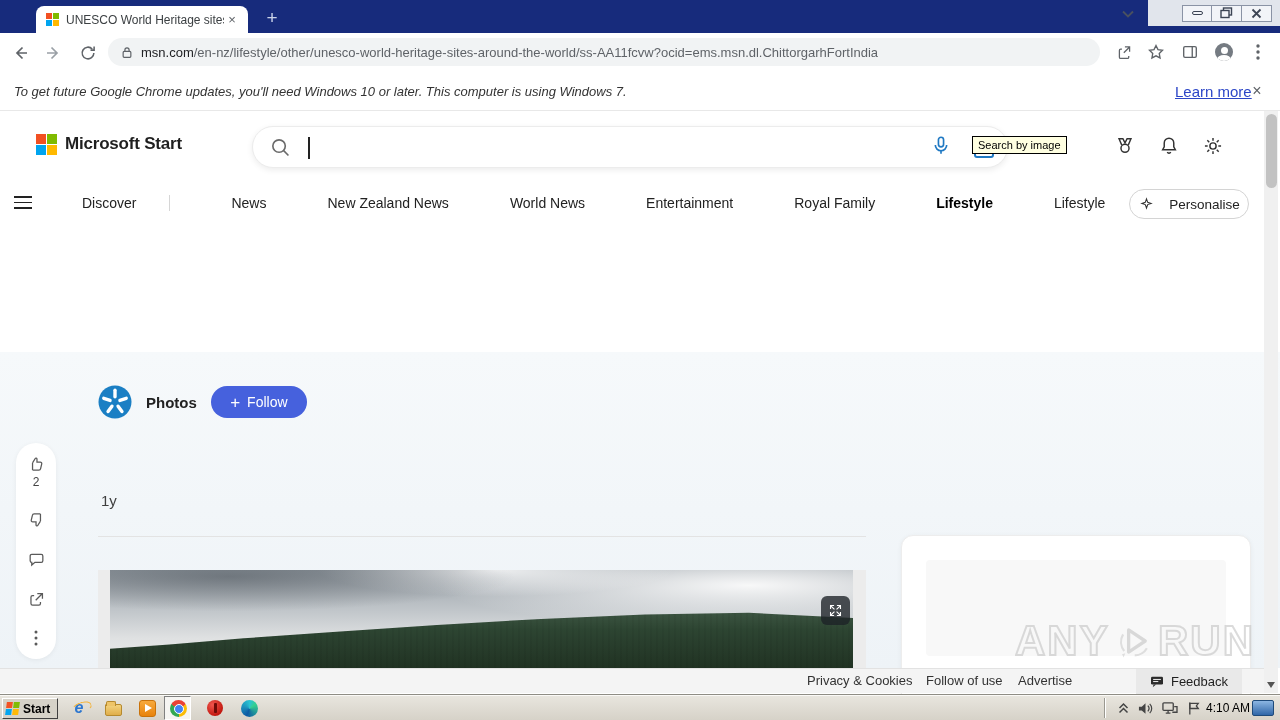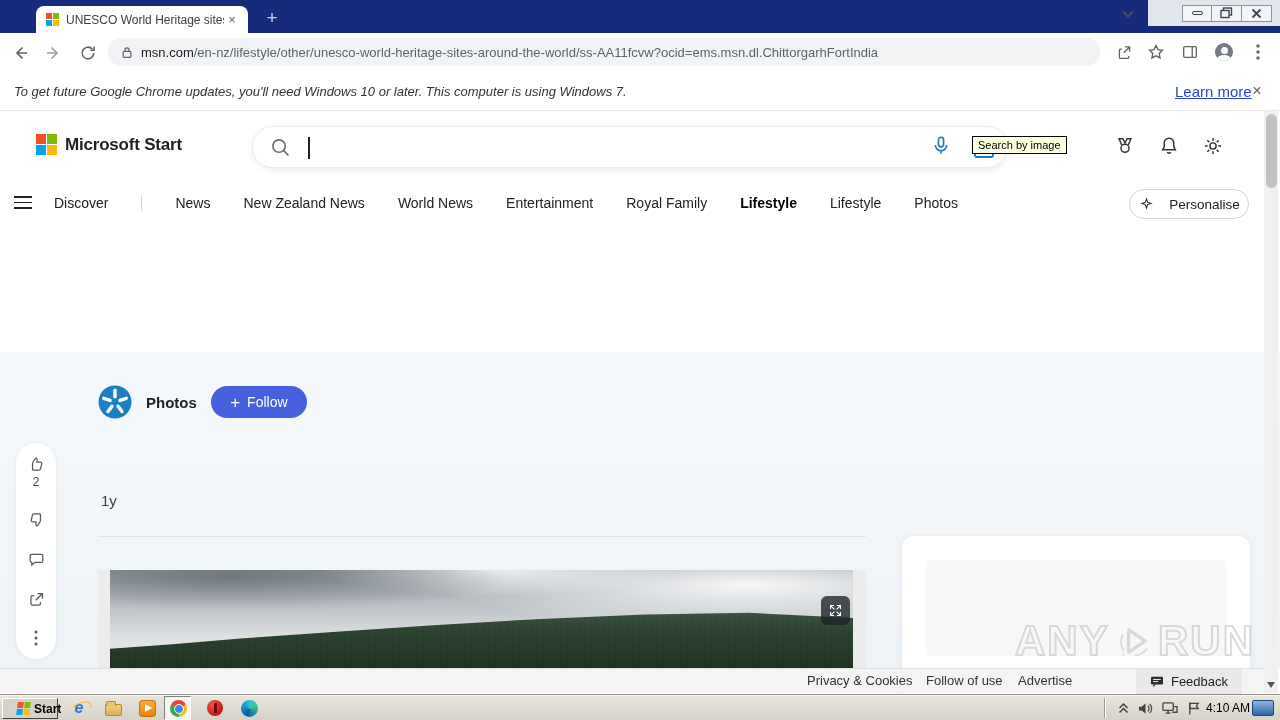--- a/index.html
+++ b/index.html
@@ -31,36 +31,36 @@
   .tool-ico { position:absolute; top:7px; width:24px; height:24px; display:flex; align-items:center; justify-content:center; color:#5f6368; }
 
   
   .notice { position:absolute; left:0; top:72px; width:1280px; height:39px; background:#fff; border-bottom:1px solid #e8e8e8; display:flex; align-items:center; }
   .notice-text { font-size:13px; color:#333; margin-left:14px;font-style:italic; }
   .learn-more { position:absolute; left:1175px; font-size:15px; color:var(--link,#2c46c7); text-decoration:underline; }
   .notice-close { position:absolute; left:1248px; width:18px; height:18px; font-size:16px; color:#5f6368; text-align:center; line-height:17px; }
 
   
   .msn-header { position:absolute; left:0; top:111px; width:1280px; height:69px; background:#fff; }
-  .brand { position:absolute; left:36px; top:23px; display:flex; align-items:center; gap:8px; }
+  .brand { position:absolute; left:36px; top:23px; display:flex; align-items:flex-start; gap:8px; }
   .brand-logo { display:grid; grid-template-columns:10px 10px; grid-template-rows:10px 10px; gap:1px; }
   .brand-logo i{display:block}
   .brand-text { font-size:17px; font-weight:bold; color:#1f1f1f; letter-spacing:-.2px; }
   .searchbar { position:absolute; left:252px; top:15px; width:756px; height:42px; background:#fff; border:1px solid #ececec; border-radius:22px; box-shadow:0 2px 6px rgba(0,0,0,.08); }
   .caret { position:absolute; left:55px; top:10px; width:1.5px; height:22px; background:#222; }
   .tooltip { position:absolute; left:972px; top:25px; height:18px; background:var(--tooltip-bg,#ffffe1); border:1px solid #000; font-size:11px; color:#000; line-height:16px; padding:0 5px; white-space:nowrap; z-index:5; }
   .cam-peek { position:absolute; left:974px; top:32px; width:20px; height:15px; border:2px solid #2079c3; border-radius:3px; z-index:4; background:#fff; }
   .hdr-ico { position:absolute; top:24px; width:22px; height:22px; color:#333; }
 
   
   .msn-nav { position:absolute; left:0; top:180px; width:1280px; height:45px; background:#fff; display:flex; align-items:center; }
   .burger { margin-left:14px; width:18px; display:flex; flex-direction:column; gap:3.5px; }
   .burger i { height:1.8px; background:#222; display:block; }
   .nav-items { display:flex; align-items:center; gap:33px; margin-left:22px; font-size:14px; color:#222; }
-  .nav-item { white-space:nowrap; }
+  .nav-item { white-space:nowrap;margin-left:28px; }
   .nav-item.active { font-weight:bold; color:#000; }
   .nav-div { width:1px; height:16px; background:#d6d6d6; }
   .personalise { position:absolute; left:1129px; top:9px; width:120px; height:30px; border:1px solid #d4d4d4; border-radius:16px; background:#fff; display:flex; align-items:center; justify-content:center; gap:14px; font-size:13.5px; color:#222; }
 
   
   .content-zone { position:absolute; left:0; top:352px; width:1280px; height:316px; background:linear-gradient(180deg,#f6f9fb 0%,#eef3f7 100%); }
   .pub-row { position:absolute; left:98px; top:385px; display:flex; align-items:center; gap:14px; }
   .pub-name { font-size:15px; font-weight:bold; color:#222; }
   .follow-btn { width:96px; height:32px; border-radius:16px; background:var(--accent,#4661dd); color:#fff; display:flex; align-items:center; justify-content:center; gap:7px; font-size:14px; border:none; }
   .follow-plus { font-size:17px; line-height:1; }
@@ -98,21 +98,21 @@
   .status-bubble { position:absolute; left:0; top:0; width:424px; height:24px; background:#ececec; border:1px solid #b9b9b9; border-left:none; font-size:12px; color:#4a4a4a; line-height:22px; padding-left:8px; }
   .f-link { position:absolute; top:4px; font-size:13px; color:#333; }
   .feedback { position:absolute; left:1136px; top:0; width:106px; height:25px; background:#e9e9e9; display:flex; align-items:center; justify-content:center; gap:7px; font-size:13px; color:#1f1f1f; }
 
   .scrollbar { position:absolute; left:1264px; top:111px; width:14px; height:582px; background:#f0f0f0; z-index:12; }
   .sb-thumb { position:absolute; left:1.5px; top:3px; width:11px; height:74px; background:#c2c2c2; border-radius:6px; }
   .sb-down { position:absolute; left:3px; bottom:5px; width:0; height:0; border-left:4px solid transparent; border-right:4px solid transparent; border-top:6px solid #555; }
 
   
   .taskbar { position:absolute; left:0; top:694px; width:1280px; height:26px; background:linear-gradient(180deg,#e9e6df 0%,#d6d2c8 100%); border-top:1px solid #8f8d85; box-shadow:inset 0 1px 0 #fbfaf7; z-index:20; display:flex; align-items:center; }
-  .start-btn { position:absolute; left:2px; top:3px; width:56px; height:21px; background:#d6d2c8; border:1px solid; border-color:#fff #404040 #404040 #fff; display:flex; align-items:center; gap:4px; padding-left:14px; }
+  .start-btn { position:absolute; left:2px; top:3px; width:56px; height:21px; background:#d6d2c8; border:1px solid; border-color:#fff #404040 #404040 #fff; display:flex; align-items:center; gap:4px; padding-left:3px; }
   .start-label { font-size:12px; font-weight:bold; color:#000; }
   .flaglogo { display:grid; grid-template-columns:6px 6px; grid-template-rows:6px 6px; gap:1px; transform:skewX(-8deg); }
   .flaglogo i{display:block}
   .tb-ico { position:absolute; top:3px; width:22px; height:20px; display:flex; align-items:center; justify-content:center; }
   .chrome-active { position:absolute; left:164px; top:1px; width:27px; height:24px; background:#f6f5f2; border:1px solid; border-color:#808080 #fff #fff #808080; }
   .chromeball { position:relative; width:17px; height:17px; border-radius:50%; background:conic-gradient(from -60deg,#ea4335 0 33.3%,#fbbc05 0 66.6%,#34a853 0 100%); }
   .chromeball::after { content:""; position:absolute; left:4.5px; top:4.5px; width:8px; height:8px; border-radius:50%; background:#4285f4; border:1.5px solid #fff; }
   .edgeball { width:17px; height:17px; border-radius:50%; background:conic-gradient(from 200deg,#0c59a4,#2bc3d2 45%,#35d08f 60%,#0c59a4); }
   .redball { position:relative; width:16px; height:16px; border-radius:50%; background:radial-gradient(circle at 35% 30%,#f0564d,#c0150c 75%); }
   .redball::after{content:"";position:absolute;left:7px;top:3px;width:2.5px;height:10px;background:#6e0b06;border-radius:1px;}

